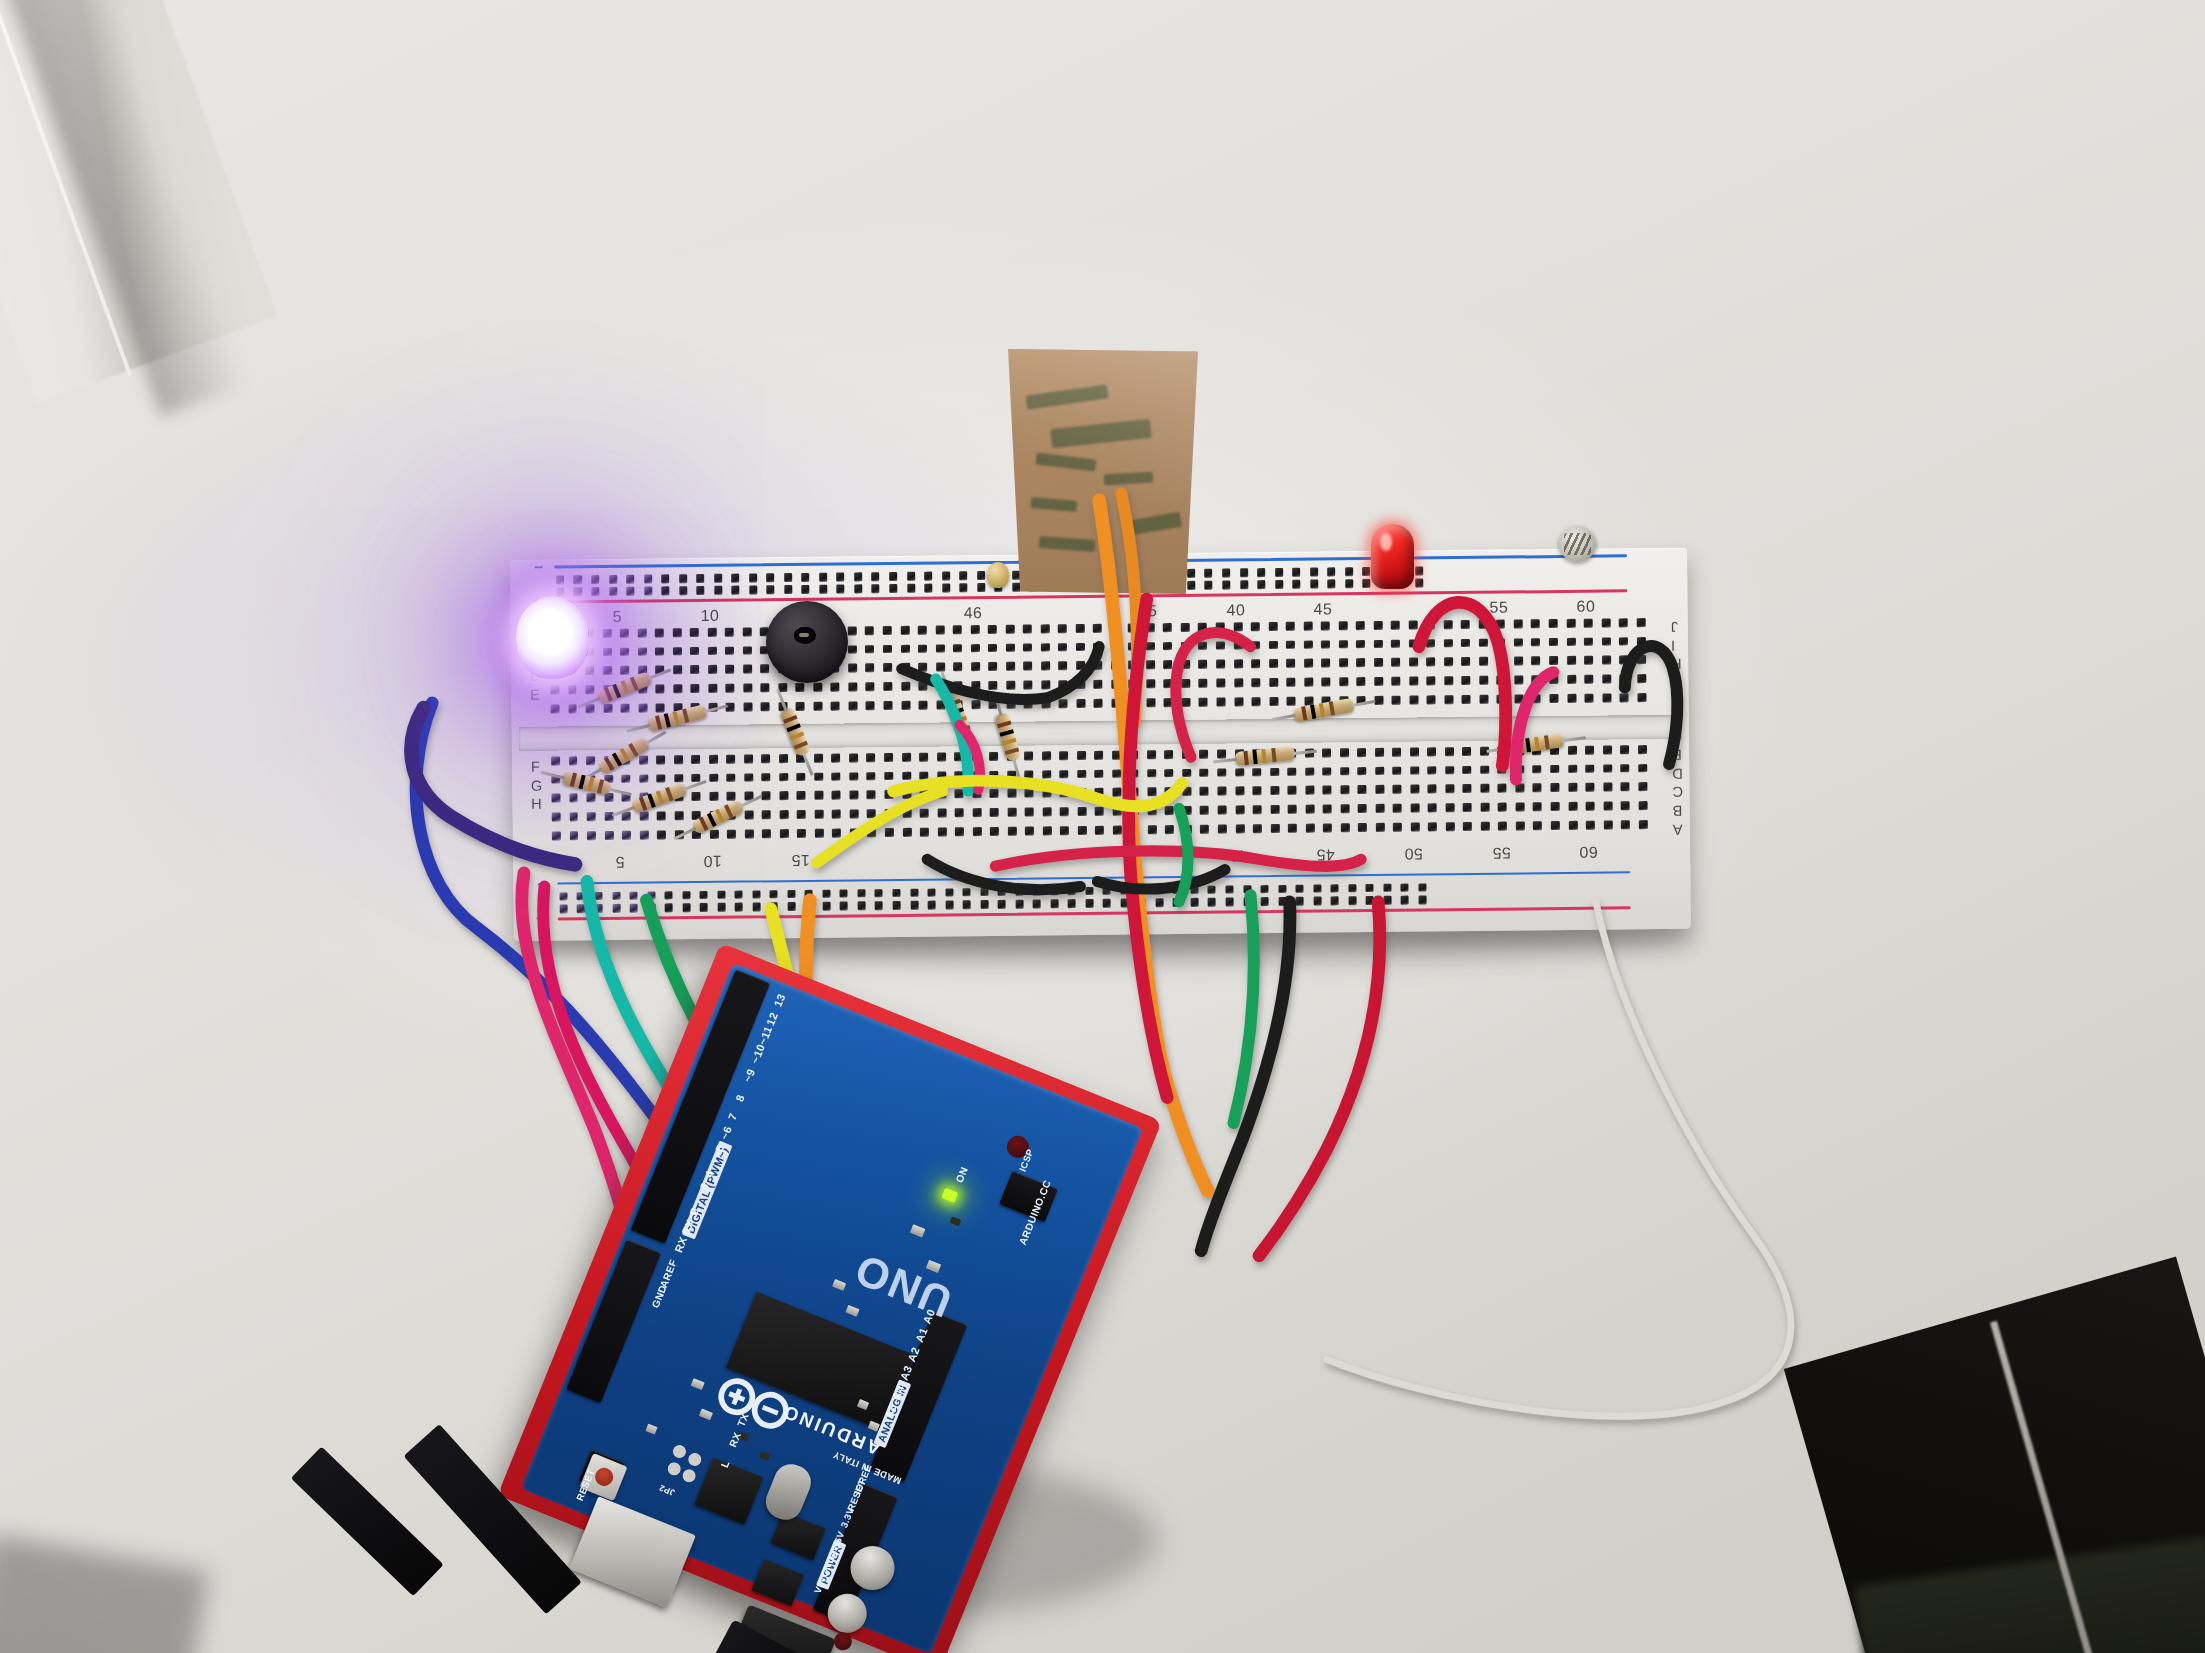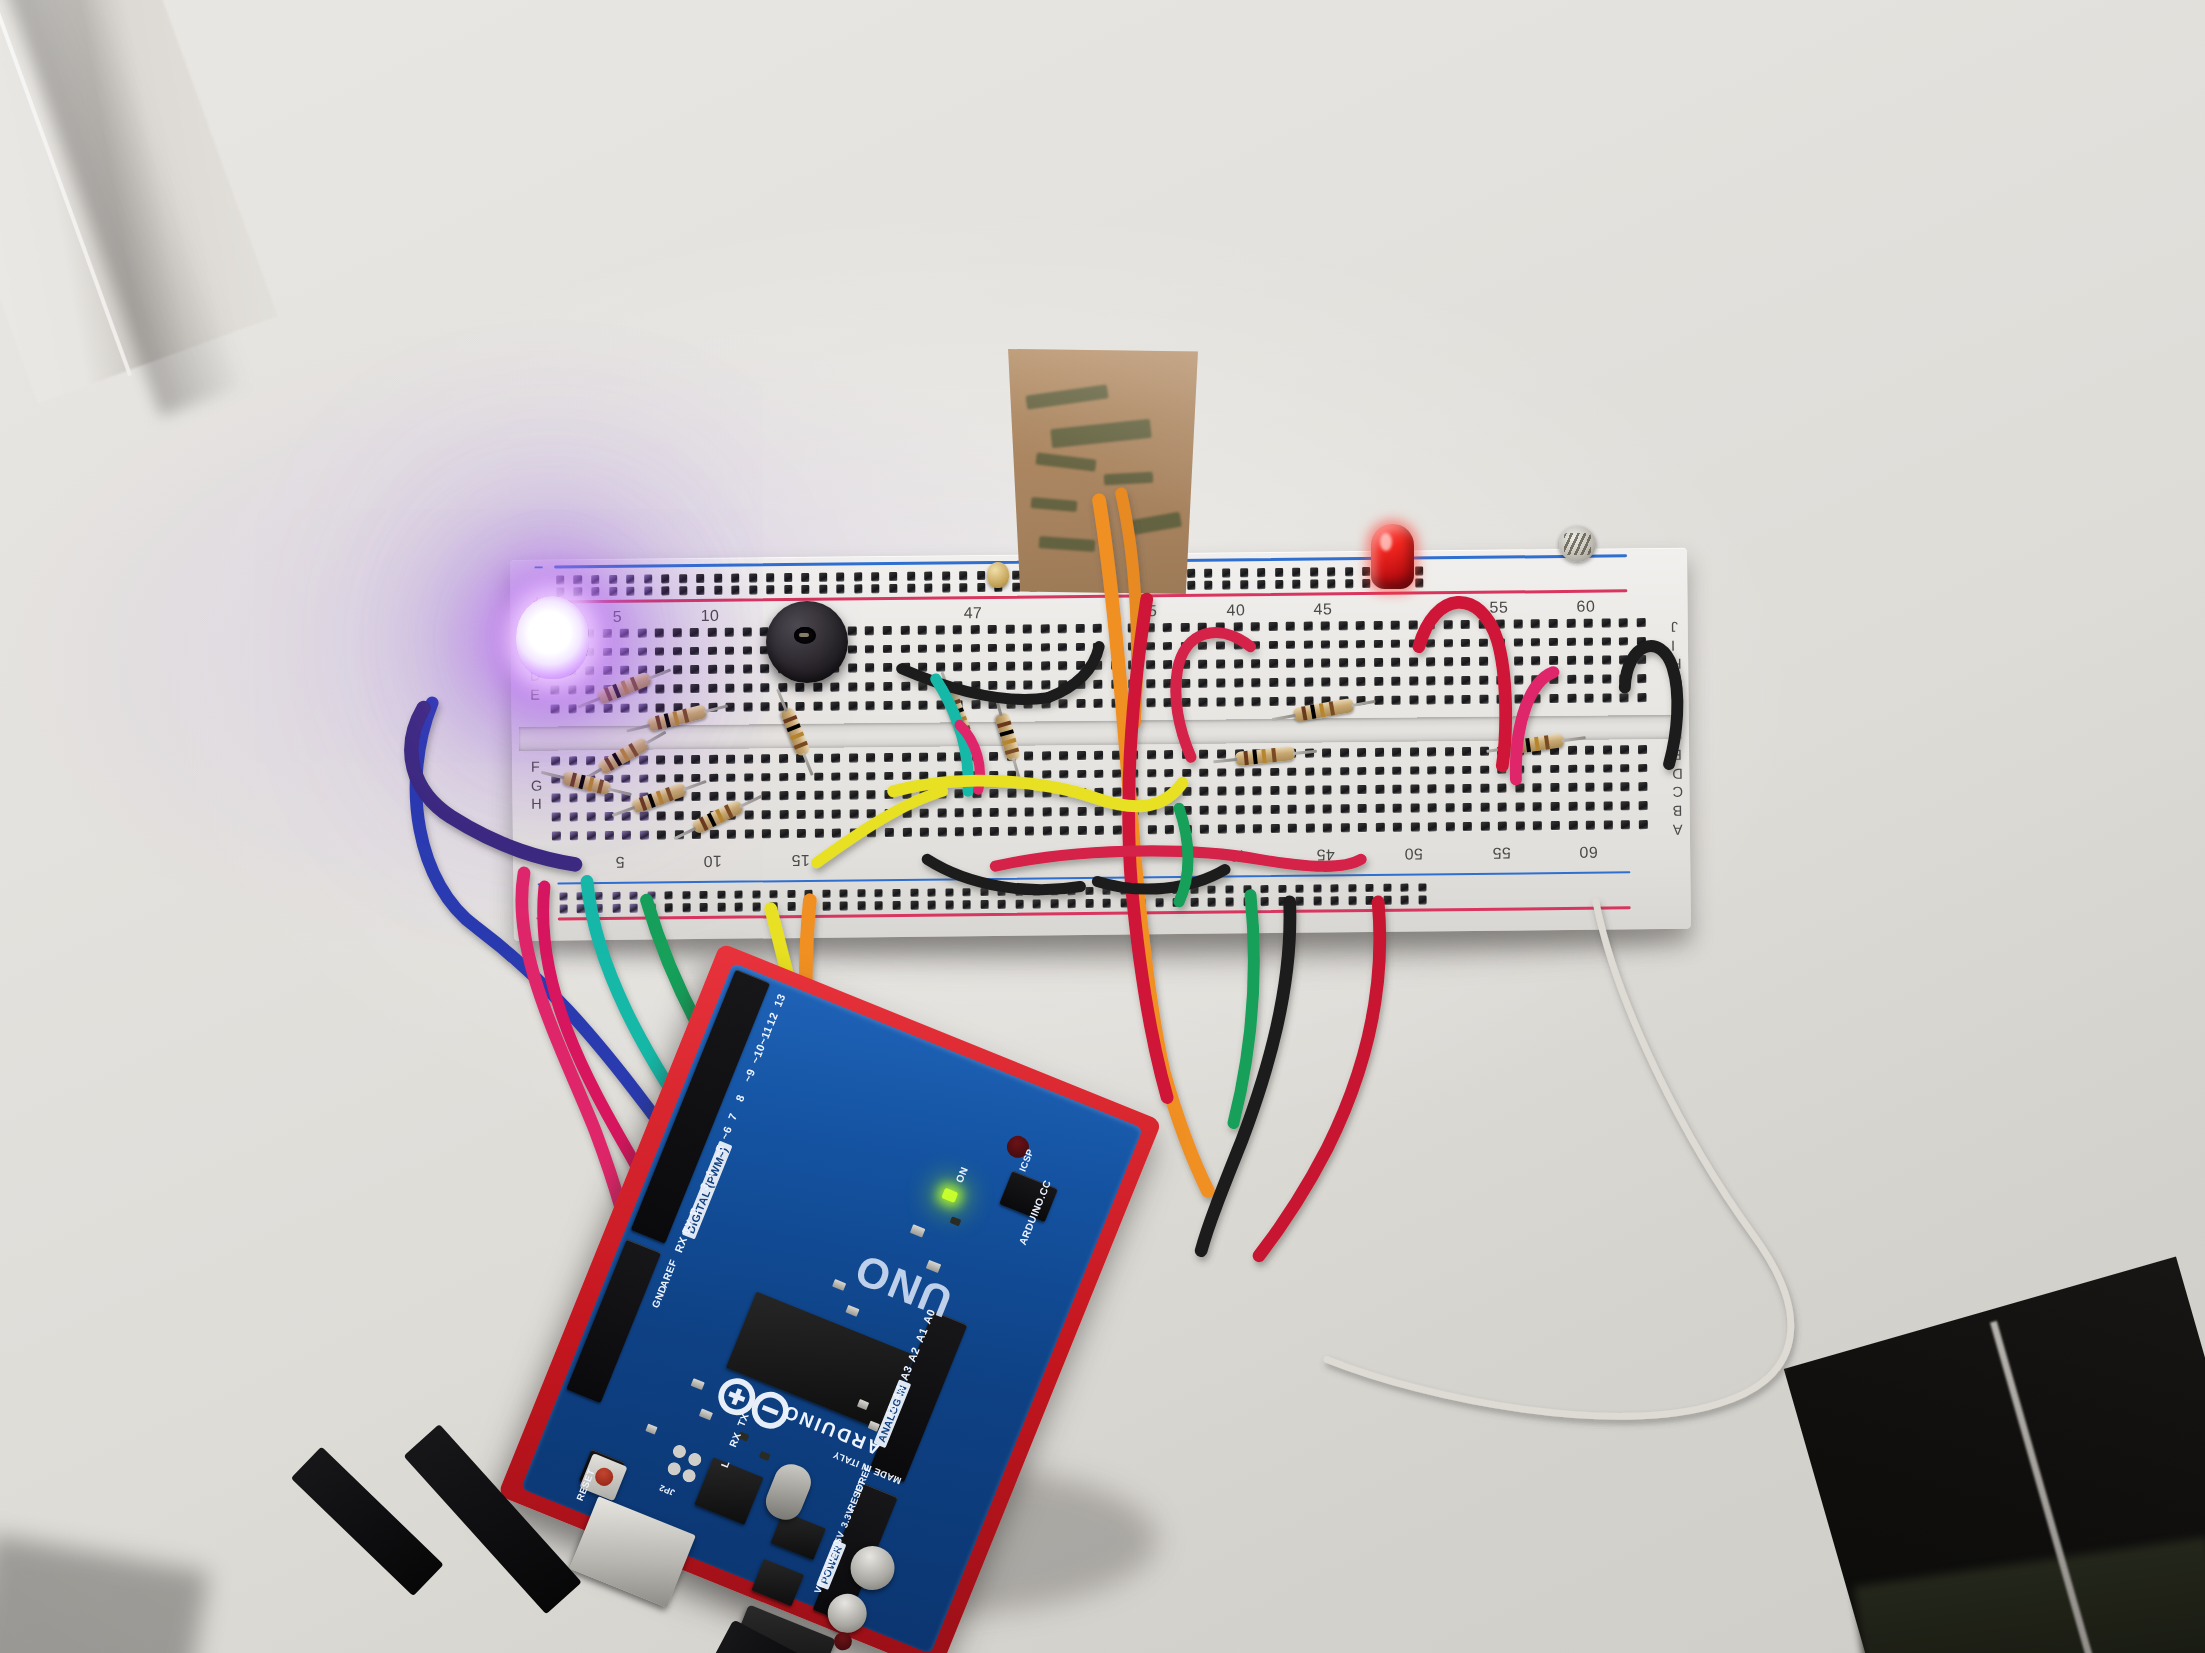--- a/index.html
+++ b/index.html
@@ -273,21 +273,21 @@
           <span class="h" style="position: absolute; left: 841px; margin-right: 0px;"></span>
           <span class="h gap" style="position: absolute; left: 859px; margin-right: 0px;"></span>
         </div>
       <div class="line line-red" style="top:38px;"></div>
       <div class="rail-sym sym-plus" style="left:15.3px;top:31px;">+</div>
     </div>
 
     <div class="numrow" style="top:49px;width:1106px;">
         <span class="num" style="left: 63px;">5</span>
         <span class="num" style="left: 151px;">10</span>
-        <span class="num" style="left: 414px;">47</span>
+        <span class="num" style="left: 414px;">46</span>
         <span class="num" style="left: 589px;">35</span>
         <span class="num" style="left: 677px;">40</span>
         <span class="num" style="left: 764px;">45</span>
         <span class="num" style="left: 940px;">55</span>
         <span class="num" style="left: 1027px;">60</span>
       </div>
 
     <div style="position:absolute;left:0;top:70px;right:0;height:94px;">
       <div class="holerow" style="top:0px;">
           <span class="h lit" style="position: absolute; left: 0px; margin-right: 0px;"></span>

